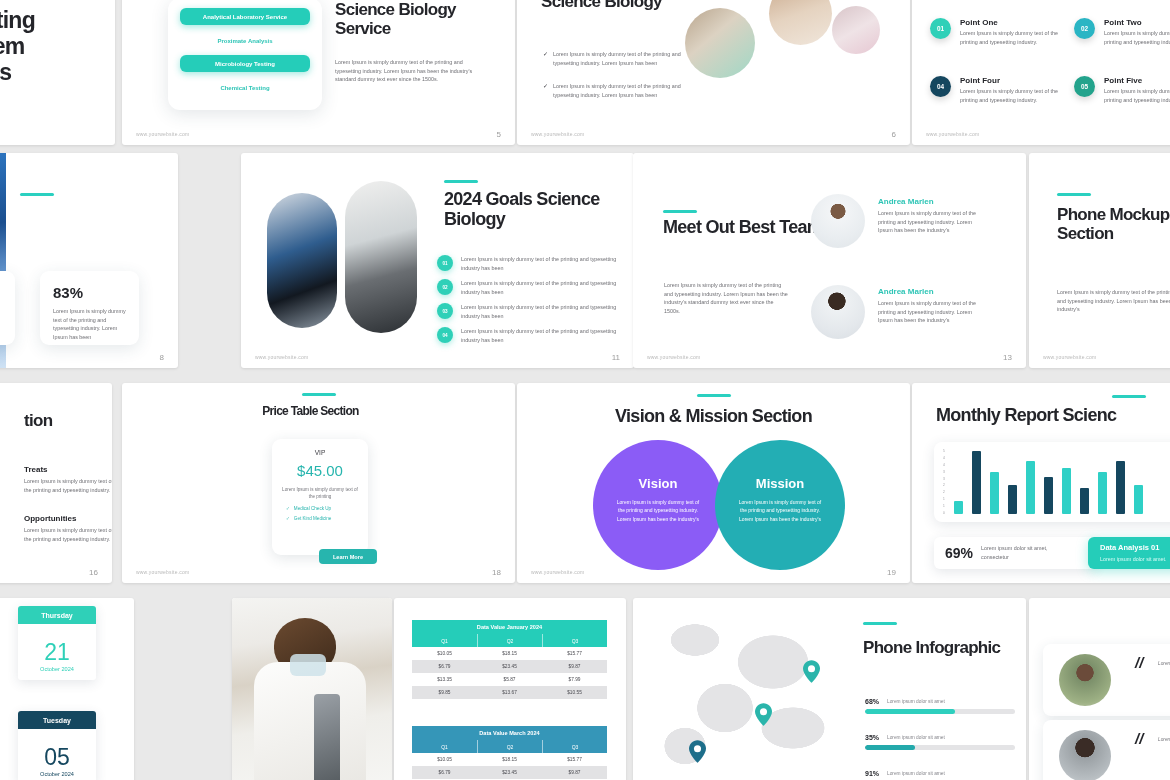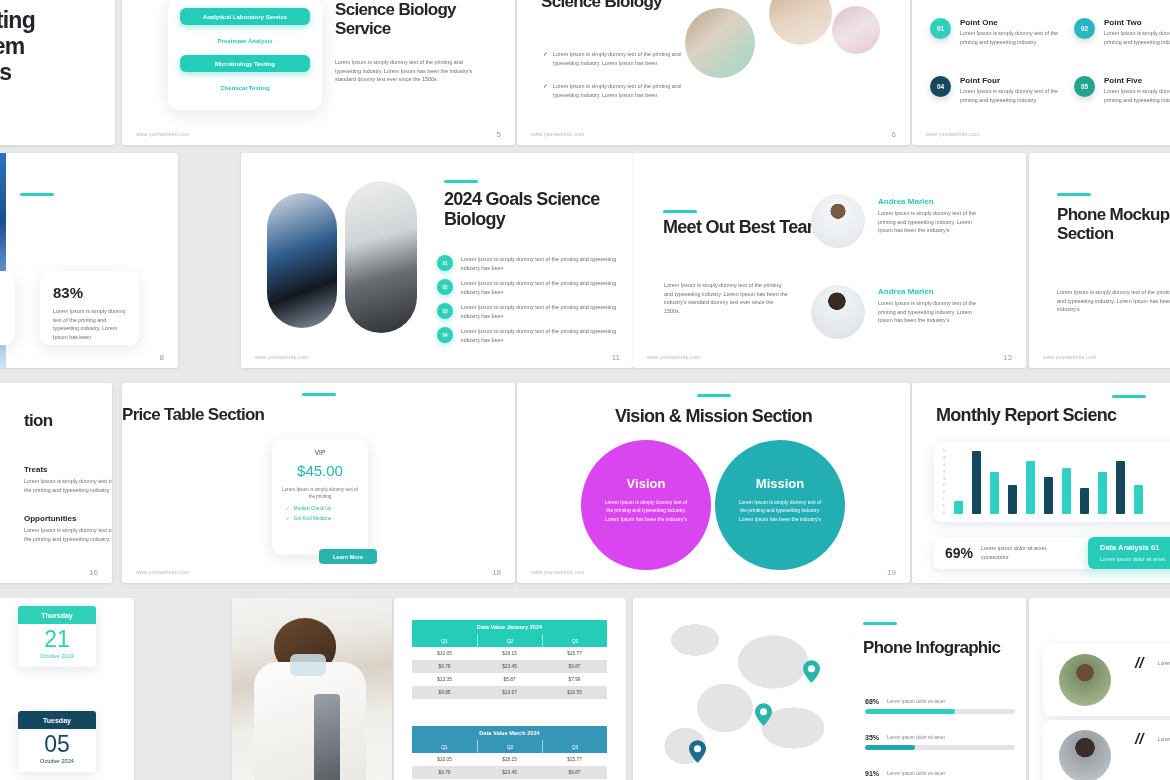--- a/index.html
+++ b/index.html
@@ -74,21 +74,21 @@
   
   #s-phone{left:1029px;top:153px;width:200px;height:215px;border-radius:3px;}
   .phone-title{position:absolute;left:28px;top:52px;width:130px;font-size:17px;}
 
   
   #s-swot{left:-88px;top:383px;width:200px;height:200px;border-radius:3px;}
   .swot-h{font-size:8px;font-weight:700;color:#24252a;margin-bottom:3px;}
 
   
   #s-price{left:122px;top:383px;width:393px;height:200px;border-radius:3px;}
-  .price-title{position:absolute;left:0;right:16px;top:22px;font-size:17px;}
+  .price-title{position:absolute;left:0;right:16px;top:22px;text-align:center;font-size:12px;}
   .pcard{position:absolute;top:56px;width:96px;height:116px;border-radius:9px;background:#fff;
     box-shadow:0 3px 14px rgba(40,60,80,.13);}
   .pcard-plan{text-align:center;font-size:6.6px;color:#3c3c42;margin-top:10px;}
   .pcard-price{text-align:center;font-size:15px;font-weight:400;margin-top:6px;}
   .pcard-desc{text-align:center;font-size:4.6px;line-height:1.6;color:#76767c;margin:7px 9px 0;}
   .feat{display:flex;gap:4px;font-size:4.6px;margin:5px 0 0 14px;}
   .learn{position:absolute;right:-9px;bottom:-9px;width:58px;height:15px;border-radius:4px;
     color:#fff;font-size:5.6px;font-weight:600;display:flex;align-items:center;justify-content:center;}
 
   
@@ -113,21 +113,21 @@
   .pct-num{font-size:14px;font-weight:700;color:#24252a;}
   .da-card{position:absolute;left:176px;bottom:14px;width:136px;height:32px;background:#25cdb9;
     border-radius:6px;box-shadow:0 3px 12px rgba(37,205,185,.38);padding:6px 12px;box-sizing:border-box;}
   .da-h{color:#fff;font-size:7.5px;font-weight:700;}
 
   
   #s-cal{left:-96px;top:598px;width:230px;height:200px;border-radius:3px;}
   .day-card{position:absolute;width:78px;border-radius:3px;background:#fff;
     box-shadow:0 3px 12px rgba(40,60,80,.12);overflow:hidden;}
   .day-hd{height:18px;display:flex;align-items:center;justify-content:center;color:#fff;font-size:7px;font-weight:600;}
-  .day-n{text-align:center;font-size:23px;font-weight:300;padding-top:2px;}
+  .day-n{text-align:center;font-size:23px;font-weight:300;padding-top:15px;}
   .day-m{text-align:center;font-size:5.6px;padding-bottom:8px;}
 
   
   #s-photo{left:232px;top:598px;width:160px;height:200px;border-radius:3px;}
 
   
   #s-table{left:394px;top:598px;width:232px;height:200px;border-radius:3px;}
   .tbl{position:absolute;width:195px;}
   .tbl-cap{height:14px;display:flex;align-items:center;justify-content:center;
     color:#fff;font-size:5.6px;font-weight:700;}
@@ -331,21 +331,21 @@
         </div>
       <div class="learn" style="background:#27b5ae">Learn More</div>
     </div>
     <div class="footer">www.yourwebsite.com</div>
     <div class="pgnum">18</div>
   </div>
 
   <div class="slide" id="s-vision">
     <div class="teal-rule" style="position:absolute;left:180px;top:11px"></div>
     <div class="vm-title h-big">Vision &amp; Mission Section</div>
-    <div class="vm-circle" style="left:64px;background:#d946ef">
+    <div class="vm-circle" style="left:76px;background:#8b5cf6">
       <div class="vm-h">Vision</div>
       <div class="vm-b">Lorem Ipsum is simply dummy text of the printing and typesetting industry. Lorem Ipsum has been the industry's</div>
     </div>
     <div class="vm-circle" style="left:198px;background:#23aeb4">
       <div class="vm-h">Mission</div>
       <div class="vm-b">Lorem Ipsum is simply dummy text of the printing and typesetting industry. Lorem Ipsum has been the industry's</div>
     </div>
     <div class="footer">www.yourwebsite.com</div>
     <div class="pgnum">19</div>
   </div>

